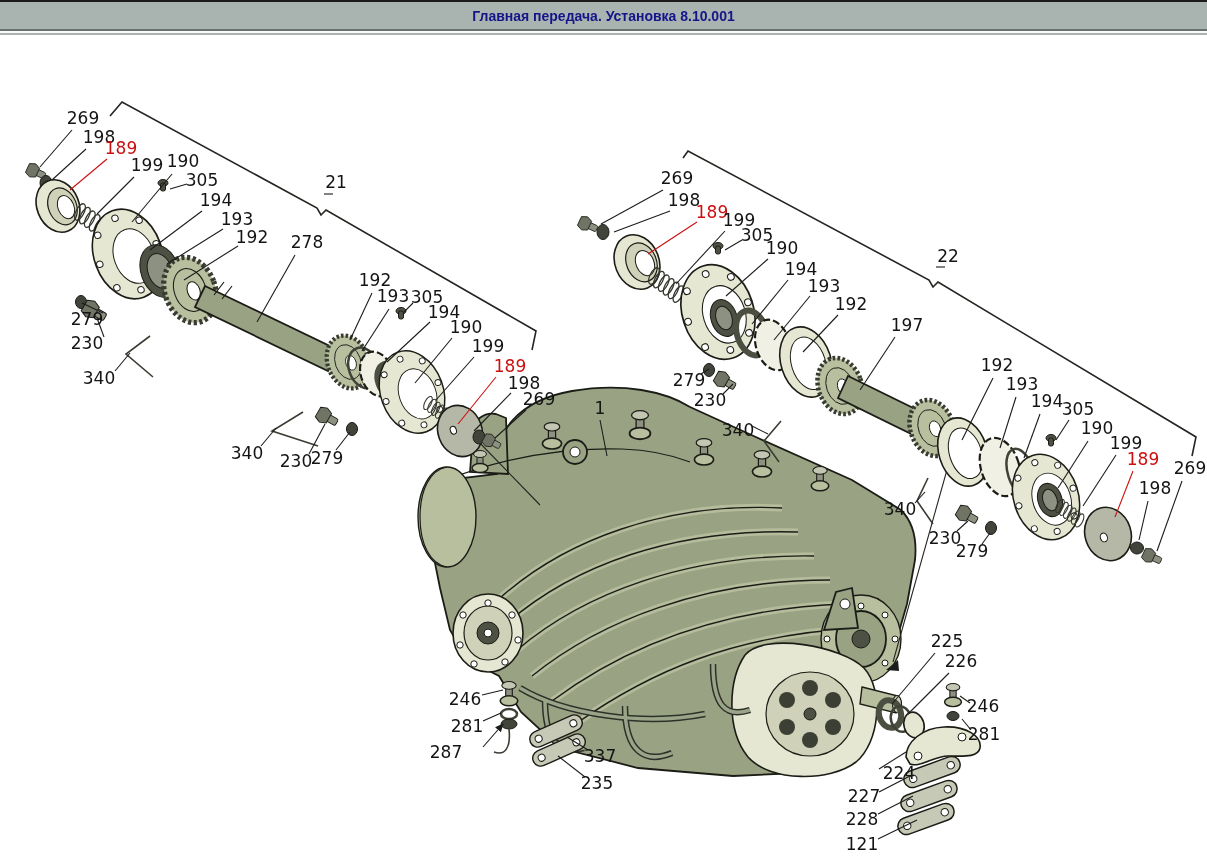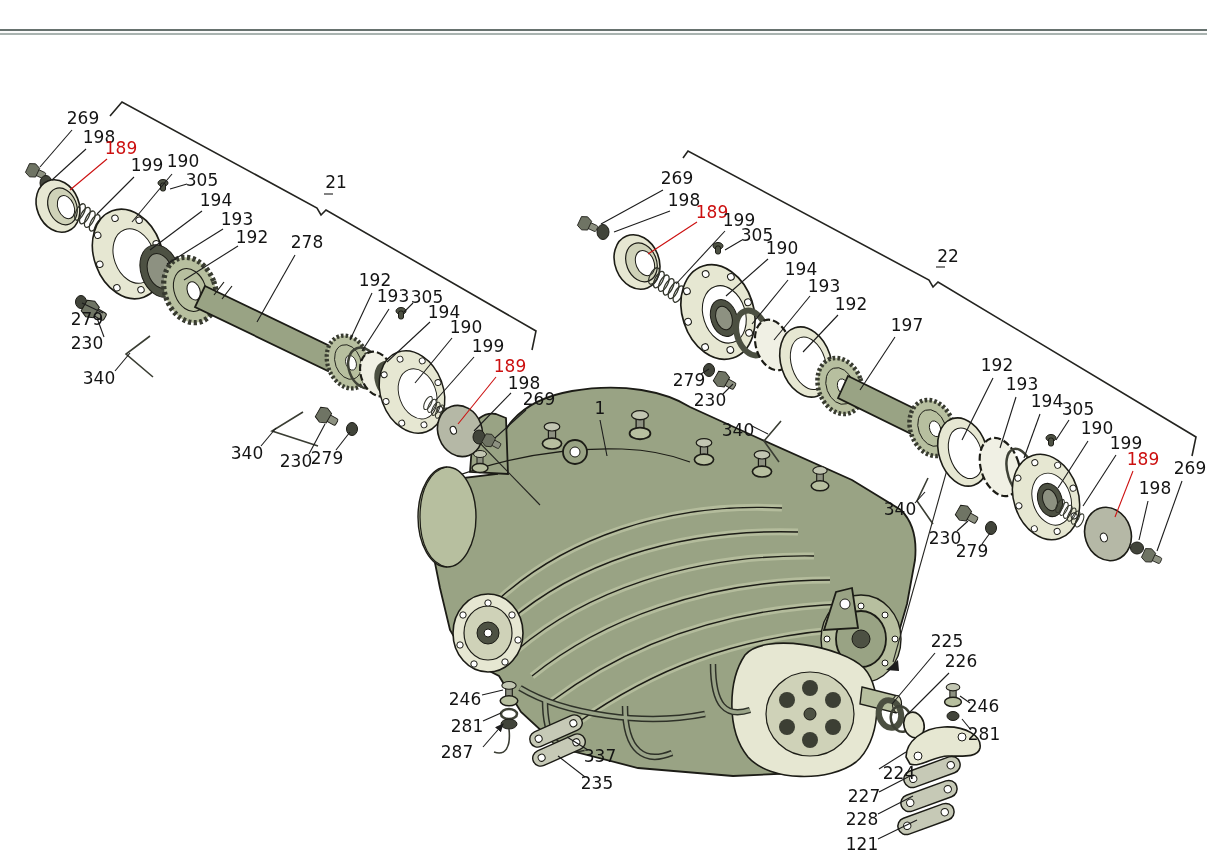--- a/index.html
+++ b/index.html
@@ -468,29 +468,32 @@
       <span class="callout" style="left: 1097px; top: 429px;">190</span>
       <span class="callout" style="left: 1126px; top: 444px;">199</span>
       <span class="callout red" style="left: 1143px; top: 460px;">189</span>
       <span class="callout" style="left: 1190px; top: 469px;">269</span>
       <span class="callout" style="left: 1155px; top: 489px;">198</span>
       <span class="callout" style="left: 900px; top: 510px;">340</span>
       <span class="callout" style="left: 945px; top: 539px;">230</span>
       <span class="callout" style="left: 972px; top: 552px;">279</span>
       <span class="callout" style="left: 465px; top: 700px;">246</span>
       <span class="callout" style="left: 467px; top: 727px;">281</span>
-      <span class="callout" style="left: 457px; top: 753px;">287</span>
+      <span class="callout" style="left: 446px; top: 753px;">287</span>
       <span class="callout" style="left: 600px; top: 757px;">337</span>
       <span class="callout" style="left: 597px; top: 784px;">235</span>
       <span class="callout" style="left: 947px; top: 642px;">225</span>
       <span class="callout" style="left: 961px; top: 662px;">226</span>
       <span class="callout" style="left: 983px; top: 707px;">246</span>
       <span class="callout" style="left: 984px; top: 735px;">281</span>
       <span class="callout" style="left: 899px; top: 774px;">224</span>
       <span class="callout" style="left: 864px; top: 797px;">227</span>
       <span class="callout" style="left: 862px; top: 820px;">228</span>
       <span class="callout" style="left: 862px; top: 845px;">121</span>
     </div>
 
+  <div class="titlebar">
+    <span>Главная передача. Установка 8.10.001</span>
+  </div>
   <div class="edge e1"></div>
   <div class="edge e2"></div>
   <div class="edge e3"></div>
 </div>
 
 </body></html>

